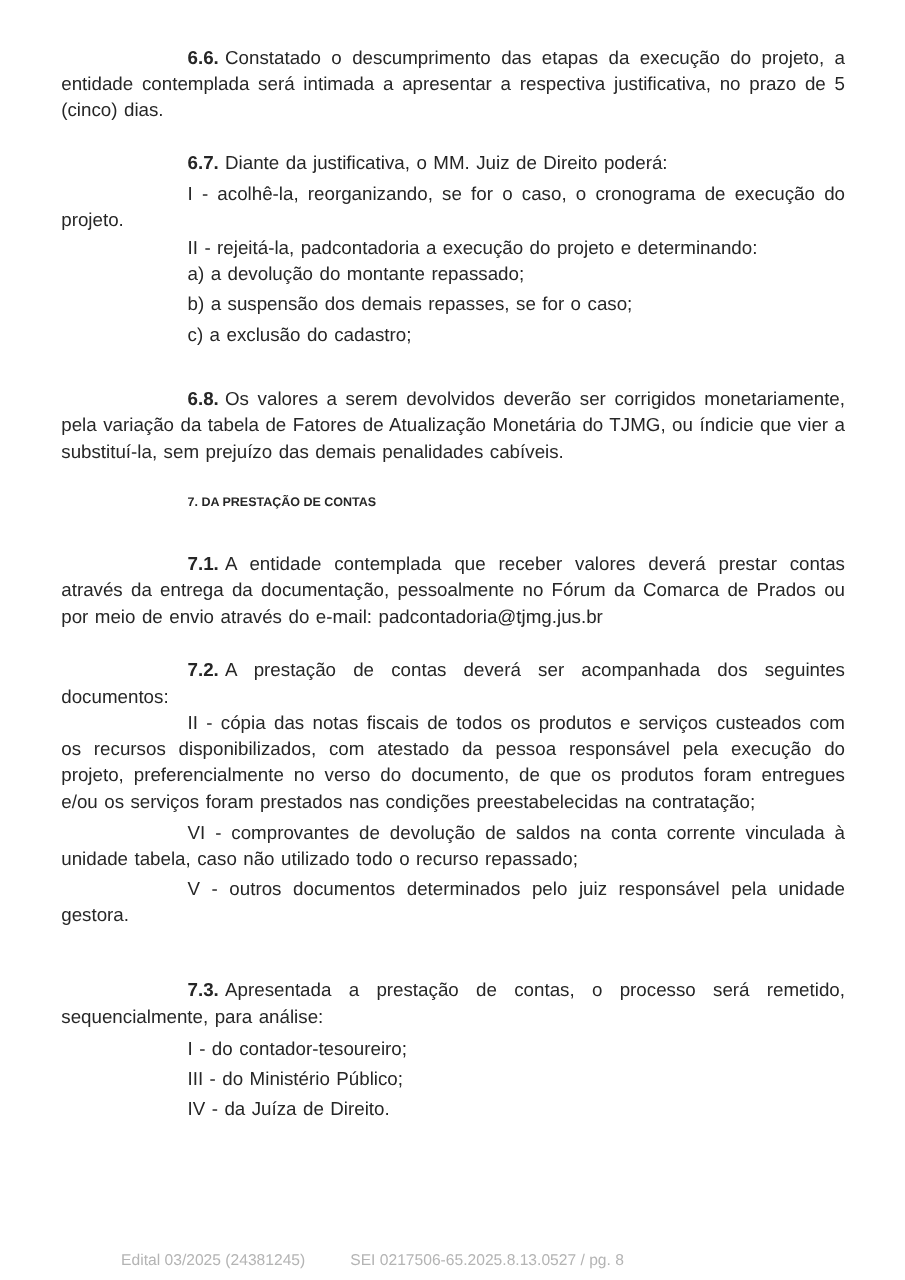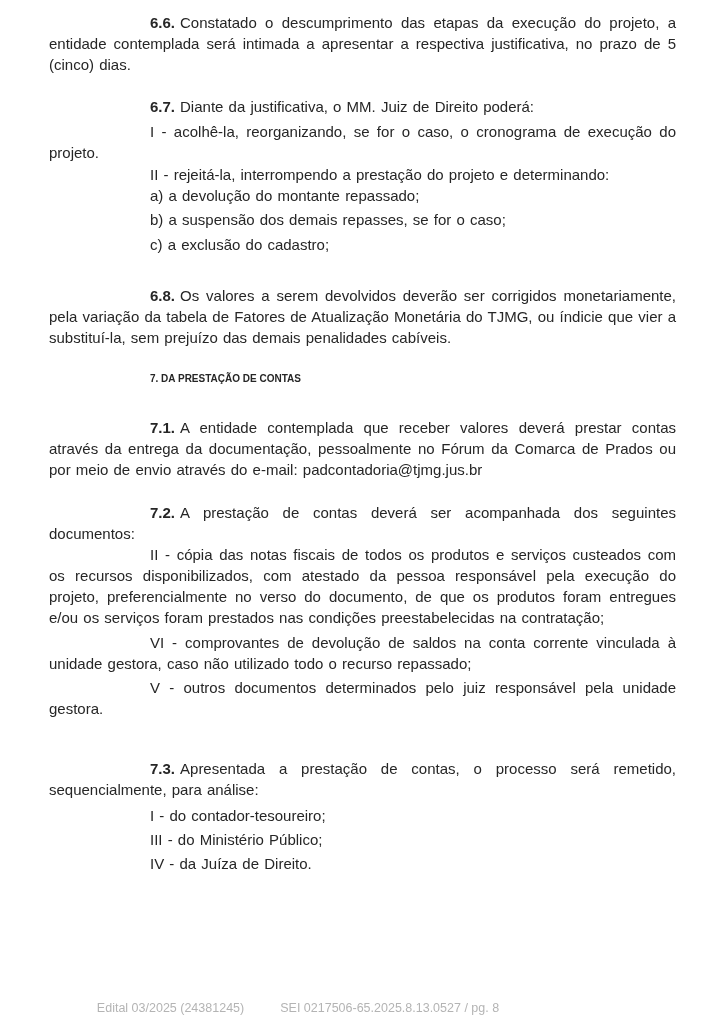--- a/index.html
+++ b/index.html
@@ -11,21 +11,21 @@
     width: 724px;
     height: 1024px;
     position: relative;
     overflow: hidden;
     font-family: "Liberation Sans", sans-serif;
     color: #262626;
   }
   .content {
     position: absolute;
     left: 49px;
-    top: 12px;
+    top: 36px;
     width: 627px;
   }
   .para {
     margin: 0;
     font-size: 15px;
     line-height: 21px;
     text-align: justify;
     text-indent: 101px;
     word-spacing: 1px;
   }
@@ -70,41 +70,41 @@
 <body>
 
 <div class="content">
 
   <p class="para mb21"><span class="num">6.6.</span><span>Constatado o descumprimento das etapas da execução do projeto, a entidade contemplada será intimada a apresentar a respectiva justificativa, no prazo de 5 (cinco) dias.</span></p>
 
   <p class="para mb4"><span class="num">6.7.</span><span>Diante da justificativa, o MM. Juiz de Direito poderá:</span></p>
 
   <p class="para mb1">I - acolhê-la, reorganizando, se for o caso, o cronograma de execução do projeto.</p>
 
-  <p class="para mb0">II - rejeitá-la, interrompendo a prestação do projeto e determinando:</p>
+  <p class="para mb0">II - rejeitá-la, padcontadoria a execução do projeto e determinando:</p>
 
   <p class="para mb3">a) a devolução do montante repassado;</p>
 
   <p class="para mb4">b) a suspensão dos demais repasses, se for o caso;</p>
 
   <p class="para mb30">c) a exclusão do cadastro;</p>
 
   <p class="para mb20"><span class="num">6.8.</span><span>Os valores a serem devolvidos deverão ser corrigidos monetariamente, pela variação da tabela de Fatores de Atualização Monetária do TJMG, ou índicie que vier a substituí-la, sem prejuízo das demais penalidades cabíveis.</span></p>
 
   <p class="heading mb28">7. DA PRESTAÇÃO DE CONTAS</p>
 
   <p class="para mb22"><span class="num">7.1.</span><span>A entidade contemplada que receber valores deverá prestar contas através da entrega da documentação, pessoalmente no Fórum da Comarca de Prados ou por meio de envio através do e-mail: </span><span>padcontadoria@tjmg.jus.br</span></p>
 
   <p class="para mb0"><span class="num">7.2.</span><span>A prestação de contas deverá ser acompanhada dos seguintes documentos:</span></p>
 
 
   <p class="para mb4">II - cópia das notas fiscais de todos os produtos e serviços custeados com os recursos disponibilizados, com atestado da pessoa responsável pela execução do projeto, preferencialmente no verso do documento, de que os produtos foram entregues e/ou os serviços foram prestados nas condições preestabelecidas na contratação;</p>
 
 
-  <p class="para mb3">VI - comprovantes de devolução de saldos na conta corrente vinculada à unidade gestora, caso não utilizado todo o recurso repassado;</p>
+  <p class="para mb3">VI - comprovantes de devolução de saldos na conta corrente vinculada à unidade tabela, caso não utilizado todo o recurso repassado;</p>
 
   <p class="para mb16">V - outros documentos determinados pelo juiz responsável pela unidade gestora.</p>
 
   <p class="para mb5"><span class="num">7.3.</span><span>Apresentada a prestação de contas, o processo será remetido, sequencialmente, para análise:</span></p>
 
   <p class="para mb3">I - do contador-tesoureiro;</p>
 
 
   <p class="para mb3">III - do Ministério Público;</p>
 

